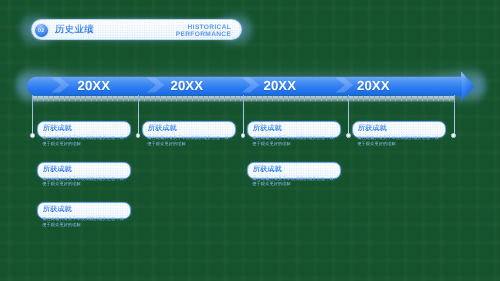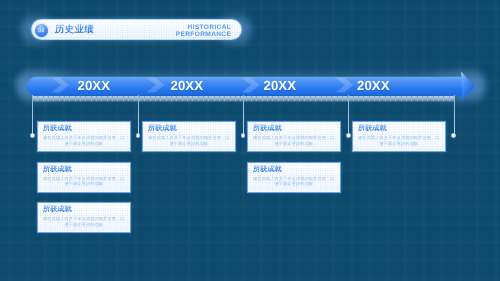--- a/index.html
+++ b/index.html
@@ -1,20 +1,20 @@
 <!DOCTYPE html>
 <html><head>
 <meta charset="utf-8">
 <style>
   html,body{margin:0;padding:0;}
   *{-webkit-font-smoothing:antialiased;-moz-osx-font-smoothing:grayscale;}
   body{width:500px;height:281px;overflow:hidden;
        font-family:"Liberation Sans",sans-serif;background:#ffffff;}
   #slide{position:relative;width:500px;height:281px;overflow:hidden;
-         background:#0c4a6e;
+         background:#14532d;
          -webkit-font-smoothing:antialiased;text-rendering:geometricPrecision;}
 
   
   .bg-grid{position:absolute;inset:-2px;
     background-image:
       linear-gradient(to right,rgba(160,160,140,0.30) 0px,rgba(160,160,140,0.24) 1.3px,rgba(160,160,140,0) 3.2px),
       linear-gradient(to bottom,rgba(160,160,140,0.30) 0px,rgba(160,160,140,0.24) 1.3px,rgba(160,160,140,0) 3.2px);
     background-size:18px 18px;
     background-position:10.4px 9.4px;
     filter:blur(0.85px);opacity:0.31;}
@@ -65,26 +65,26 @@
     background:linear-gradient(180deg,#6b90bc 0%,#89aacd 55%,#c2d4e6 100%);opacity:0.74;}
   .chev{position:absolute;top:77.4px;}
 
   
   .conn{position:absolute;width:0.9px;
     background:linear-gradient(180deg,#8fb4dd 0%,#a4c3e6 55%,#b6cfec 100%);}
   .conn-dot{position:absolute;width:4.6px;height:4.6px;border-radius:50%;
     border:0.75px solid #a9c8ea;background:#fcfdff;box-sizing:border-box;}
 
   
-  .card{position:absolute;width:94px;height:31px;box-sizing:border-box;
-    border:0.75px solid #6aa2ee;border-radius:0;
+  .card{position:absolute;width:94px;height:17px;box-sizing:border-box;
+    border:0.75px solid #6aa2ee;border-radius:7px;
     background:
       radial-gradient(circle at 0.62px 0.62px, rgba(150,192,245,0.40) 0.42px, rgba(0,0,0,0) 0.56px) 0 0/2.42px 2.42px,
       linear-gradient(180deg,#fdfeff 0%,#f6fafe 62%,#f1f7fe 100%);
-    box-shadow:0 0 2.6px rgba(125,180,246,0.30);text-align:center;}
+    box-shadow:0 0 2.6px rgba(125,180,246,0.30);}
   .card-ttl{position:absolute;left:4.9px;top:1.8px;font-size:7.2px;font-weight:700;
     letter-spacing:0.0px;line-height:7.6px;
     background:linear-gradient(180deg,#a4caf9 0%,#6ca7f5 30%,#3a83ea 68%,#2370df 100%);
     -webkit-background-clip:text;background-clip:text;color:transparent;}
   .card-body{position:absolute;left:4.3px;top:12.8px;width:83px;
     font-size:4.2px;line-height:5.7px;color:#8ebcf0;letter-spacing:0.1px;}
 </style>
 </head>
 <body>
 

